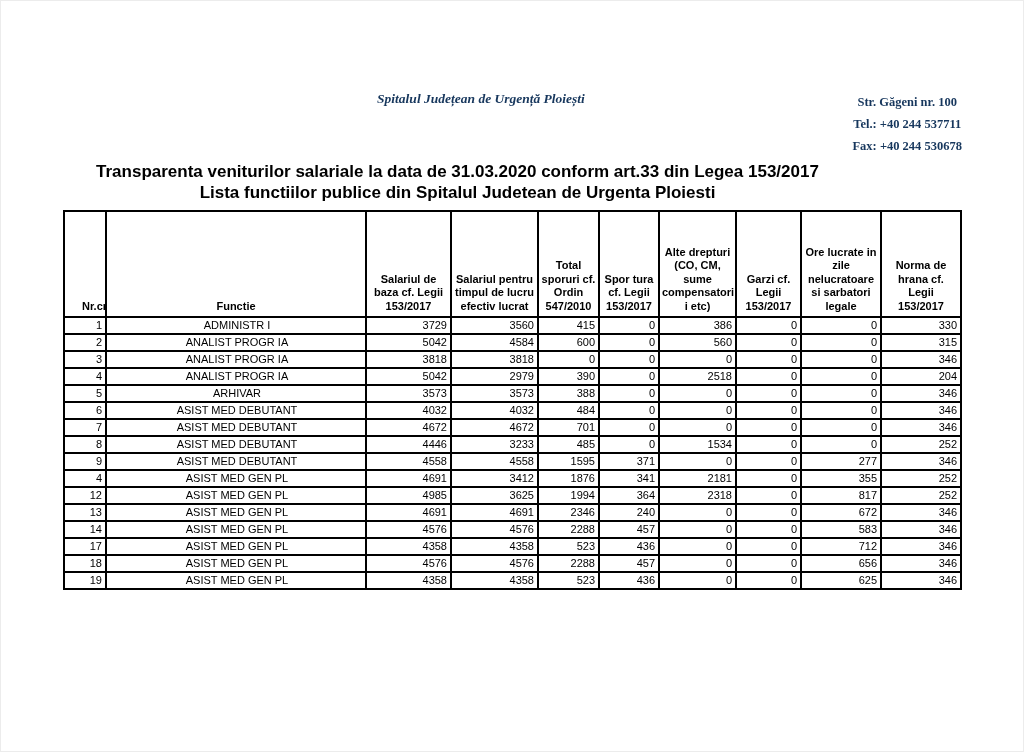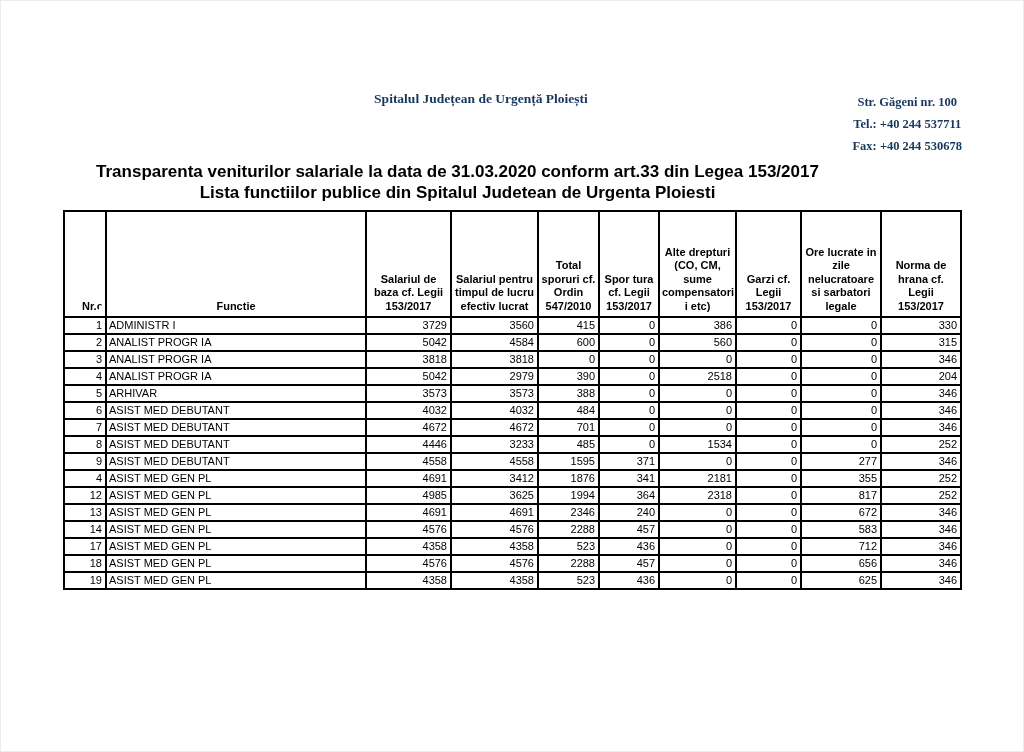--- a/index.html
+++ b/index.html
@@ -14,20 +14,21 @@
   }
 
   .doc-title {
     position: absolute;
     top: 91px; left: 0; width: 962px;
     text-align: center;
     font-family: "Liberation Serif", serif;
     font-weight: bold;
     font-size: 13.5px;
     color: #17375D;
+    font-style: italic;
   }
 
   .address-block {
     position: absolute;
     top: 91px; right: 62px;
     text-align: center;
     font-family: "Liberation Serif", serif;
     font-weight: bold;
     font-size: 12.5px;
     line-height: 22px;
@@ -58,27 +59,26 @@
     padding: 0;
     overflow: hidden;
   }
   table.salary thead tr { height: 106px; }
   table.salary th {
     vertical-align: bottom;
     font-weight: bold;
     text-align: center;
     line-height: 13.5px;
     padding: 0 2px 3px 2px;
-    border-radius: 22px;
   }
   table.salary th.h-nrcrt { text-align: left; padding-left: 17px; }
   table.salary tbody tr { height: 17px; }
   table.salary td { line-height: 15px; vertical-align: middle; }
   table.salary td.num { text-align: right; padding-right: 3px; }
-  table.salary td.func { text-align: left; padding-left: 2px; }
+  table.salary td.func { text-align: center; padding-left: 2px; }
 </style>
 </head>
 <body>
 
 <div class="doc-title">Spitalul Județean de Urgență Ploiești</div>
 
 <div class="address-block">
   <div>Str. Găgeni nr. 100</div>
   <div>Tel.: +40 244 537711</div>
   <div>Fax: +40 244 530678</div>

